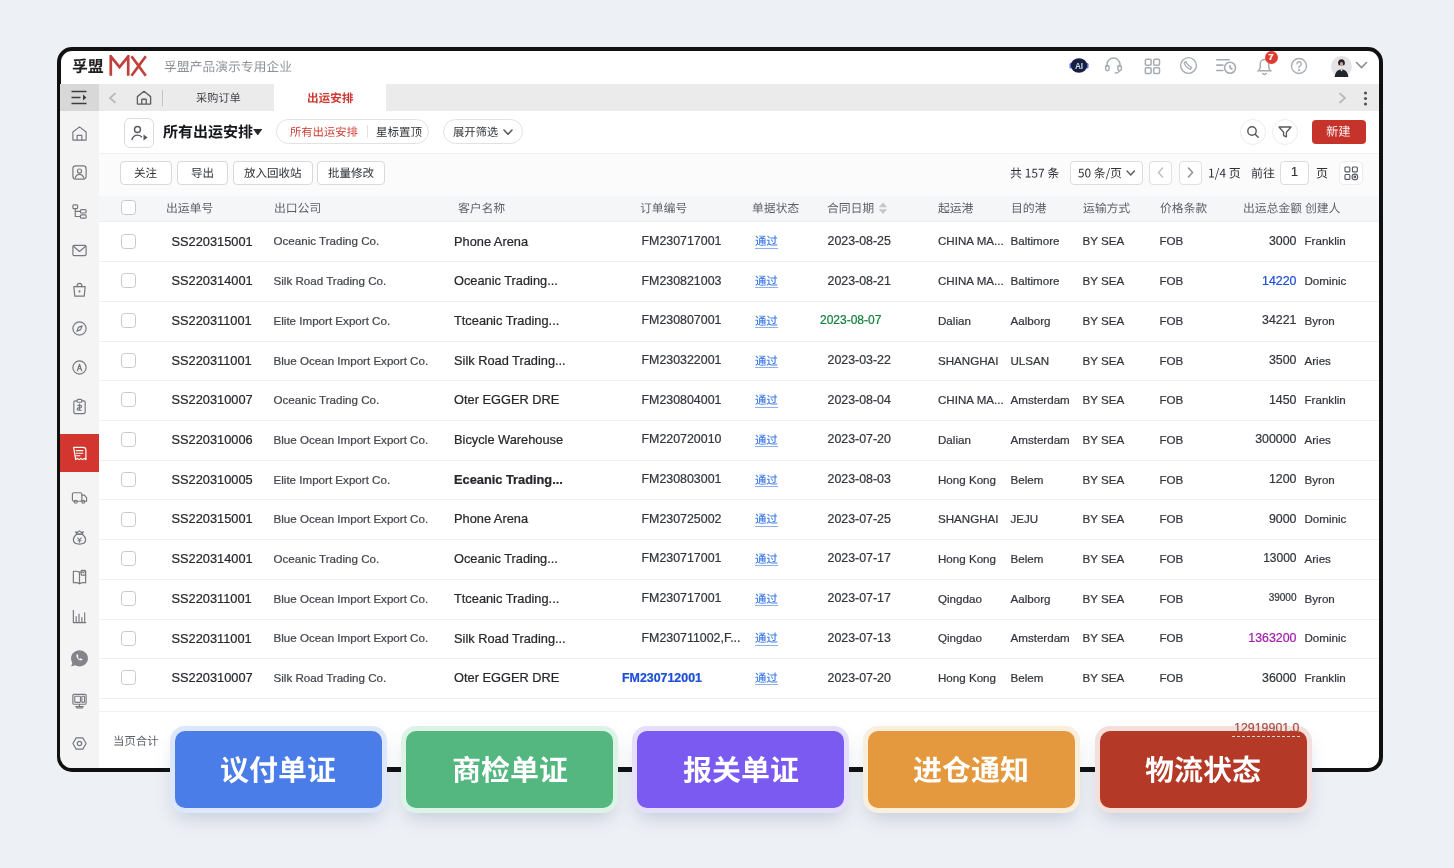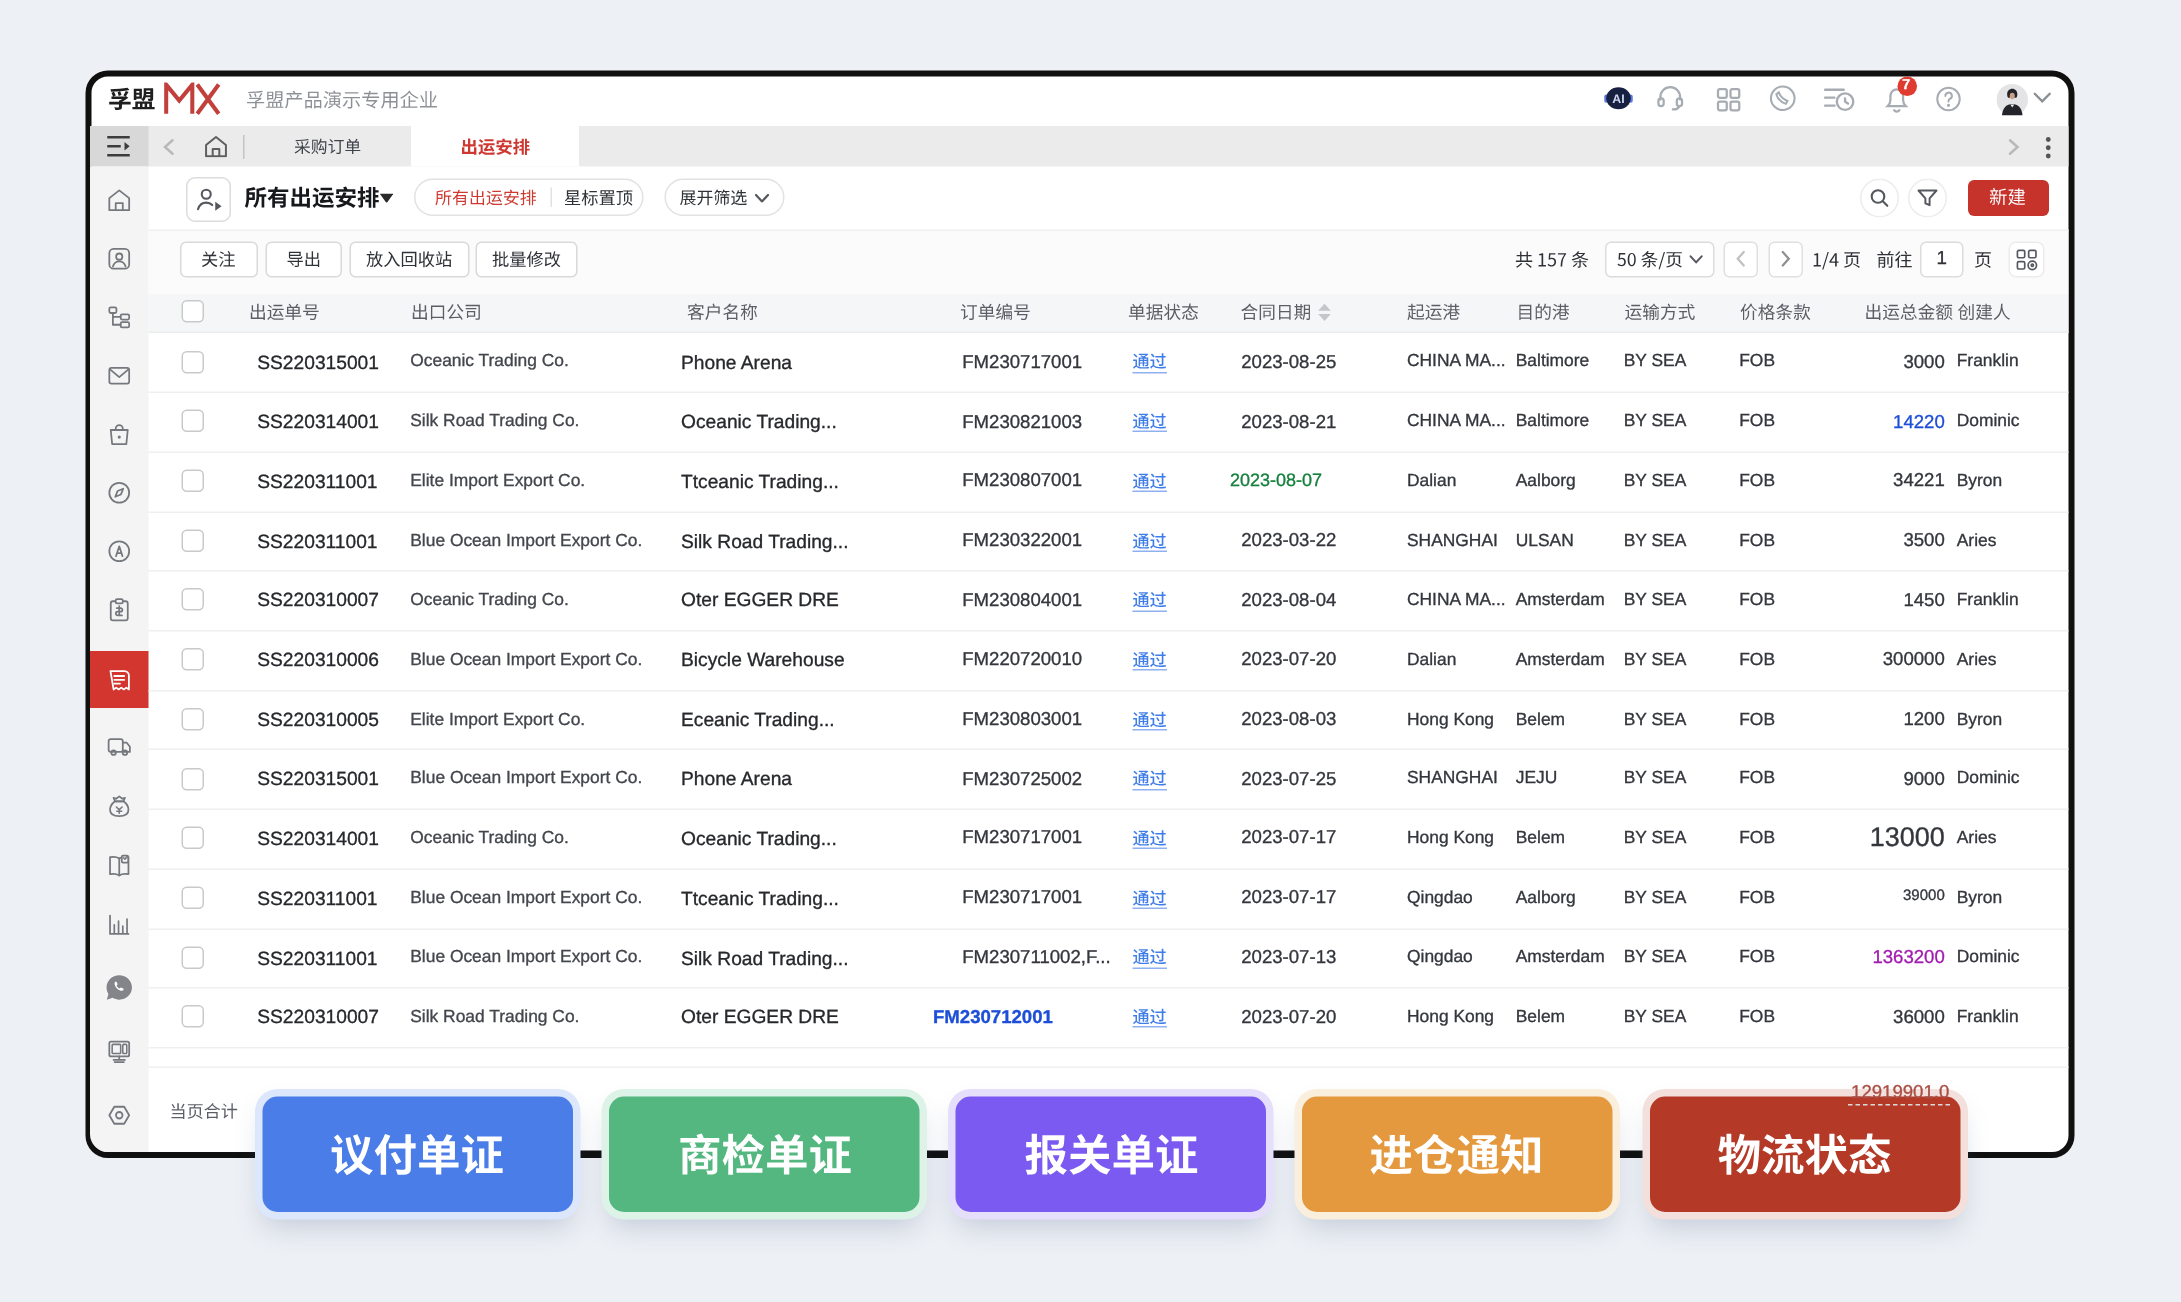--- a/index.html
+++ b/index.html
@@ -407,21 +407,21 @@
 <div class="lat" style="left:938.0px;top:430.9px;font-size:11.6px;color:#33363c;font-weight:normal;line-height:17.4px">Dalian</div>
 <div class="lat" style="left:1010.5px;top:430.9px;font-size:11.6px;color:#33363c;font-weight:normal;line-height:17.4px">Amsterdam</div>
 <div class="lat" style="left:1082.5px;top:430.9px;font-size:11.6px;color:#33363c;font-weight:normal;line-height:17.4px">BY SEA</div>
 <div class="lat" style="left:1159.5px;top:430.9px;font-size:11.6px;color:#33363c;font-weight:normal;line-height:17.4px">FOB</div>
 <div class="lat" style="right:157.5px;top:430.3px;font-size:12.4px;color:#33363c;font-weight:normal;line-height:18.6px">300000</div>
 <div class="lat" style="left:1304.5px;top:430.9px;font-size:11.6px;color:#33363c;font-weight:normal;line-height:17.4px">Aries</div>
 <div class="abs" style="left:99px;top:499.4px;width:1280px;height:1px;background:#efeff0"></div>
 <div class="abs" style="left:120.5px;top:471.8px;width:15px;height:15px;background:#fff;border:1px solid #c9c9c9;border-radius:3.5px"></div>
 <div class="lat" style="left:171.5px;top:469.7px;font-size:12.8px;color:#26282c;font-weight:normal;line-height:19.2px">SS220310005</div>
 <div class="lat" style="left:273.5px;top:470.6px;font-size:11.6px;color:#43464c;font-weight:normal;line-height:17.4px">Elite Import Export Co.</div>
-<div class="lat" style="left:454.0px;top:469.7px;font-size:12.8px;color:#26282c;font-weight:normal;line-height:19.2px">Eceanic Trading...</div>
+<div class="lat" style="left:454.0px;top:469.7px;font-size:12.8px;color:#26282c;font-weight:bold;line-height:19.2px">Eceanic Trading...</div>
 <div class="lat" style="left:641.5px;top:470.0px;font-size:12.4px;color:#33363c;font-weight:normal;line-height:18.6px">FM230803001</div>
 <svg style="position:absolute;left:755.0px;top:473.6px;overflow:visible;" width="22.8" height="11.4">
     <path fill="#3f7ee8" d="M0.6 1.5C1.3 2.1 2.2 2.9 2.6 3.4L3.4 2.7C3.0 2.2 2.1 1.4 1.4 0.8ZM3.0 4.7H0.4V5.7H2.0V8.7C1.5 9.0 0.9 9.4 0.4 10.0L1.0 10.9C1.6 10.2 2.1 9.5 2.5 9.5C2.8 9.5 3.1 9.9 3.6 10.1C4.4 10.6 5.3 10.7 6.8 10.7C8.0 10.7 10.0 10.7 10.8 10.6C10.8 10.3 11.0 9.9 11.1 9.6C9.9 9.7 8.1 9.8 6.8 9.8C5.5 9.8 4.5 9.7 3.8 9.3C3.4 9.1 3.2 8.9 3.0 8.8ZM4.2 0.8V1.6H8.7C8.3 1.9 7.8 2.2 7.4 2.5C6.8 2.2 6.2 2.0 5.8 1.8L5.1 2.4C5.7 2.7 6.4 3.0 7.0 3.3H4.1V9.2H5.1V7.4H6.8V9.1H7.8V7.4H9.5V8.2C9.5 8.3 9.4 8.3 9.3 8.4C9.2 8.4 8.7 8.4 8.3 8.3C8.4 8.6 8.5 8.9 8.5 9.2C9.3 9.2 9.8 9.2 10.1 9.1C10.4 8.9 10.5 8.7 10.5 8.2V3.3H9.0L9.0 3.3C8.8 3.1 8.6 3.0 8.3 2.9C9.1 2.4 9.9 1.8 10.5 1.3L9.8 0.7L9.6 0.8ZM9.5 4.1V4.9H7.8V4.1ZM5.1 5.7H6.8V6.6H5.1ZM5.1 4.9V4.1H6.8V4.9ZM9.5 5.7V6.6H7.8V5.7Z M12.2 1.3C12.8 1.9 13.5 2.7 13.9 3.3L14.8 2.7C14.4 2.1 13.7 1.3 13.0 0.7ZM15.7 4.6C16.2 5.3 16.9 6.3 17.2 6.9L18.1 6.4C17.8 5.8 17.1 4.8 16.5 4.2ZM14.5 4.7H11.9V5.7H13.4V8.5C12.9 8.7 12.3 9.1 11.7 9.7L12.5 10.8C13.0 10.1 13.5 9.4 13.9 9.4C14.1 9.4 14.5 9.7 15.0 10.0C15.8 10.5 16.8 10.6 18.2 10.6C19.4 10.6 21.3 10.6 22.1 10.5C22.1 10.2 22.3 9.6 22.4 9.3C21.3 9.5 19.5 9.6 18.3 9.6C17.0 9.6 16.0 9.5 15.2 9.1C14.9 8.9 14.7 8.7 14.5 8.6ZM19.5 0.5V2.4H15.2V3.4H19.5V7.6C19.5 7.8 19.5 7.9 19.2 7.9C19.0 7.9 18.2 7.9 17.4 7.9C17.6 8.2 17.7 8.7 17.8 9.0C18.8 9.0 19.6 8.9 20.0 8.8C20.5 8.6 20.6 8.3 20.6 7.6V3.4H22.1V2.4H20.6V0.5Z"></path>
   </svg>
 <div class="abs" style="left:755px;top:485.9px;width:23px;height:1px;background:#8fb1ef"></div>
 <div class="lat" style="left:827.5px;top:470.0px;font-size:12.4px;color:#33363c;font-weight:normal;line-height:18.6px">2023-08-03</div>
 <div class="lat" style="left:938.0px;top:470.6px;font-size:11.6px;color:#33363c;font-weight:normal;line-height:17.4px">Hong Kong</div>
 <div class="lat" style="left:1010.5px;top:470.6px;font-size:11.6px;color:#33363c;font-weight:normal;line-height:17.4px">Belem</div>
 <div class="lat" style="left:1082.5px;top:470.6px;font-size:11.6px;color:#33363c;font-weight:normal;line-height:17.4px">BY SEA</div>
 <div class="lat" style="left:1159.5px;top:470.6px;font-size:11.6px;color:#33363c;font-weight:normal;line-height:17.4px">FOB</div>
@@ -452,21 +452,21 @@
 <div class="lat" style="left:641.5px;top:549.4px;font-size:12.4px;color:#33363c;font-weight:normal;line-height:18.6px">FM230717001</div>
 <svg style="position:absolute;left:755.0px;top:553.0px;overflow:visible;" width="22.8" height="11.4">
     <path fill="#3f7ee8" d="M0.6 1.5C1.3 2.1 2.2 2.9 2.6 3.4L3.4 2.7C3.0 2.2 2.1 1.4 1.4 0.8ZM3.0 4.7H0.4V5.7H2.0V8.7C1.5 9.0 0.9 9.4 0.4 10.0L1.0 10.9C1.6 10.2 2.1 9.5 2.5 9.5C2.8 9.5 3.1 9.9 3.6 10.1C4.4 10.6 5.3 10.7 6.8 10.7C8.0 10.7 10.0 10.7 10.8 10.6C10.8 10.3 11.0 9.9 11.1 9.6C9.9 9.7 8.1 9.8 6.8 9.8C5.5 9.8 4.5 9.7 3.8 9.3C3.4 9.1 3.2 8.9 3.0 8.8ZM4.2 0.8V1.6H8.7C8.3 1.9 7.8 2.2 7.4 2.5C6.8 2.2 6.2 2.0 5.8 1.8L5.1 2.4C5.7 2.7 6.4 3.0 7.0 3.3H4.1V9.2H5.1V7.4H6.8V9.1H7.8V7.4H9.5V8.2C9.5 8.3 9.4 8.3 9.3 8.4C9.2 8.4 8.7 8.4 8.3 8.3C8.4 8.6 8.5 8.9 8.5 9.2C9.3 9.2 9.8 9.2 10.1 9.1C10.4 8.9 10.5 8.7 10.5 8.2V3.3H9.0L9.0 3.3C8.8 3.1 8.6 3.0 8.3 2.9C9.1 2.4 9.9 1.8 10.5 1.3L9.8 0.7L9.6 0.8ZM9.5 4.1V4.9H7.8V4.1ZM5.1 5.7H6.8V6.6H5.1ZM5.1 4.9V4.1H6.8V4.9ZM9.5 5.7V6.6H7.8V5.7Z M12.2 1.3C12.8 1.9 13.5 2.7 13.9 3.3L14.8 2.7C14.4 2.1 13.7 1.3 13.0 0.7ZM15.7 4.6C16.2 5.3 16.9 6.3 17.2 6.9L18.1 6.4C17.8 5.8 17.1 4.8 16.5 4.2ZM14.5 4.7H11.9V5.7H13.4V8.5C12.9 8.7 12.3 9.1 11.7 9.7L12.5 10.8C13.0 10.1 13.5 9.4 13.9 9.4C14.1 9.4 14.5 9.7 15.0 10.0C15.8 10.5 16.8 10.6 18.2 10.6C19.4 10.6 21.3 10.6 22.1 10.5C22.1 10.2 22.3 9.6 22.4 9.3C21.3 9.5 19.5 9.6 18.3 9.6C17.0 9.6 16.0 9.5 15.2 9.1C14.9 8.9 14.7 8.7 14.5 8.6ZM19.5 0.5V2.4H15.2V3.4H19.5V7.6C19.5 7.8 19.5 7.9 19.2 7.9C19.0 7.9 18.2 7.9 17.4 7.9C17.6 8.2 17.7 8.7 17.8 9.0C18.8 9.0 19.6 8.9 20.0 8.8C20.5 8.6 20.6 8.3 20.6 7.6V3.4H22.1V2.4H20.6V0.5Z"></path>
   </svg>
 <div class="abs" style="left:755px;top:565.3px;width:23px;height:1px;background:#8fb1ef"></div>
 <div class="lat" style="left:827.5px;top:549.4px;font-size:12.4px;color:#33363c;font-weight:normal;line-height:18.6px">2023-07-17</div>
 <div class="lat" style="left:938.0px;top:550.0px;font-size:11.6px;color:#33363c;font-weight:normal;line-height:17.4px">Hong Kong</div>
 <div class="lat" style="left:1010.5px;top:550.0px;font-size:11.6px;color:#33363c;font-weight:normal;line-height:17.4px">Belem</div>
 <div class="lat" style="left:1082.5px;top:550.0px;font-size:11.6px;color:#33363c;font-weight:normal;line-height:17.4px">BY SEA</div>
 <div class="lat" style="left:1159.5px;top:550.0px;font-size:11.6px;color:#33363c;font-weight:normal;line-height:17.4px">FOB</div>
-<div class="lat" style="right:157.5px;top:549.4px;font-size:18px;color:#33363c;font-weight:normal;line-height:18.6px">13000</div>
+<div class="lat" style="right:157.5px;top:549.4px;font-size:12px;color:#33363c;font-weight:normal;line-height:18.6px">13000</div>
 <div class="lat" style="left:1304.5px;top:550.0px;font-size:11.6px;color:#33363c;font-weight:normal;line-height:17.4px">Aries</div>
 <div class="abs" style="left:99px;top:618.5px;width:1280px;height:1px;background:#efeff0"></div>
 <div class="abs" style="left:120.5px;top:590.9px;width:15px;height:15px;background:#fff;border:1px solid #c9c9c9;border-radius:3.5px"></div>
 <div class="lat" style="left:171.5px;top:588.8px;font-size:12.8px;color:#26282c;font-weight:normal;line-height:19.2px">SS220311001</div>
 <div class="lat" style="left:273.5px;top:589.7px;font-size:11.6px;color:#43464c;font-weight:normal;line-height:17.4px">Blue Ocean Import Export Co.</div>
 <div class="lat" style="left:454.0px;top:588.8px;font-size:12.8px;color:#26282c;font-weight:normal;line-height:19.2px">Ttceanic Trading...</div>
 <div class="lat" style="left:641.5px;top:589.1px;font-size:12.4px;color:#33363c;font-weight:normal;line-height:18.6px">FM230717001</div>
 <svg style="position:absolute;left:755.0px;top:592.7px;overflow:visible;" width="22.8" height="11.4">
     <path fill="#3f7ee8" d="M0.6 1.5C1.3 2.1 2.2 2.9 2.6 3.4L3.4 2.7C3.0 2.2 2.1 1.4 1.4 0.8ZM3.0 4.7H0.4V5.7H2.0V8.7C1.5 9.0 0.9 9.4 0.4 10.0L1.0 10.9C1.6 10.2 2.1 9.5 2.5 9.5C2.8 9.5 3.1 9.9 3.6 10.1C4.4 10.6 5.3 10.7 6.8 10.7C8.0 10.7 10.0 10.7 10.8 10.6C10.8 10.3 11.0 9.9 11.1 9.6C9.9 9.7 8.1 9.8 6.8 9.8C5.5 9.8 4.5 9.7 3.8 9.3C3.4 9.1 3.2 8.9 3.0 8.8ZM4.2 0.8V1.6H8.7C8.3 1.9 7.8 2.2 7.4 2.5C6.8 2.2 6.2 2.0 5.8 1.8L5.1 2.4C5.7 2.7 6.4 3.0 7.0 3.3H4.1V9.2H5.1V7.4H6.8V9.1H7.8V7.4H9.5V8.2C9.5 8.3 9.4 8.3 9.3 8.4C9.2 8.4 8.7 8.4 8.3 8.3C8.4 8.6 8.5 8.9 8.5 9.2C9.3 9.2 9.8 9.2 10.1 9.1C10.4 8.9 10.5 8.7 10.5 8.2V3.3H9.0L9.0 3.3C8.8 3.1 8.6 3.0 8.3 2.9C9.1 2.4 9.9 1.8 10.5 1.3L9.8 0.7L9.6 0.8ZM9.5 4.1V4.9H7.8V4.1ZM5.1 5.7H6.8V6.6H5.1ZM5.1 4.9V4.1H6.8V4.9ZM9.5 5.7V6.6H7.8V5.7Z M12.2 1.3C12.8 1.9 13.5 2.7 13.9 3.3L14.8 2.7C14.4 2.1 13.7 1.3 13.0 0.7ZM15.7 4.6C16.2 5.3 16.9 6.3 17.2 6.9L18.1 6.4C17.8 5.8 17.1 4.8 16.5 4.2ZM14.5 4.7H11.9V5.7H13.4V8.5C12.9 8.7 12.3 9.1 11.7 9.7L12.5 10.8C13.0 10.1 13.5 9.4 13.9 9.4C14.1 9.4 14.5 9.7 15.0 10.0C15.8 10.5 16.8 10.6 18.2 10.6C19.4 10.6 21.3 10.6 22.1 10.5C22.1 10.2 22.3 9.6 22.4 9.3C21.3 9.5 19.5 9.6 18.3 9.6C17.0 9.6 16.0 9.5 15.2 9.1C14.9 8.9 14.7 8.7 14.5 8.6ZM19.5 0.5V2.4H15.2V3.4H19.5V7.6C19.5 7.8 19.5 7.9 19.2 7.9C19.0 7.9 18.2 7.9 17.4 7.9C17.6 8.2 17.7 8.7 17.8 9.0C18.8 9.0 19.6 8.9 20.0 8.8C20.5 8.6 20.6 8.3 20.6 7.6V3.4H22.1V2.4H20.6V0.5Z"></path>
   </svg>

